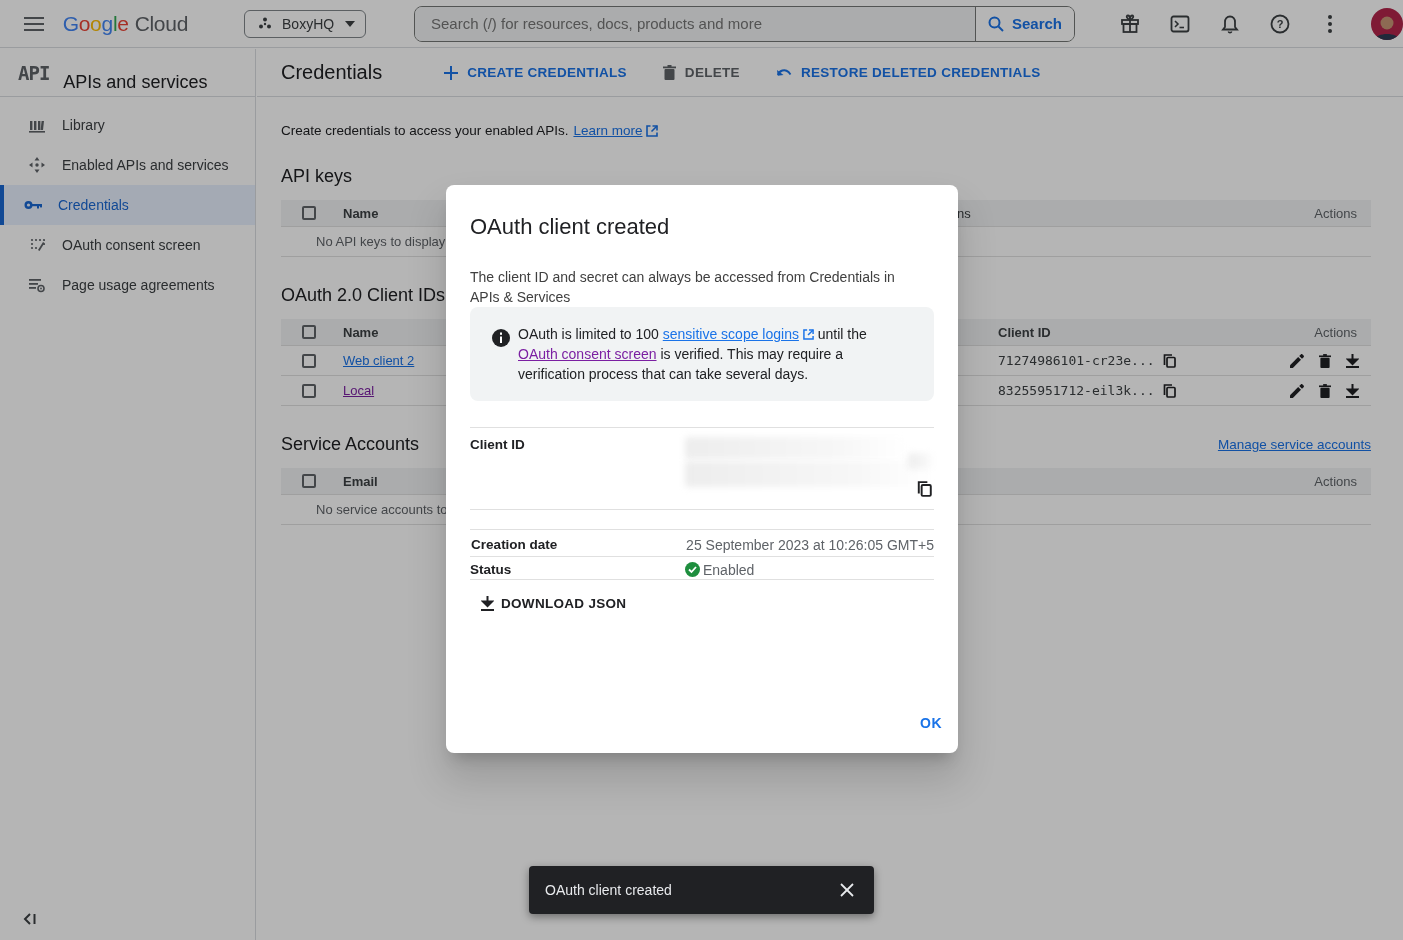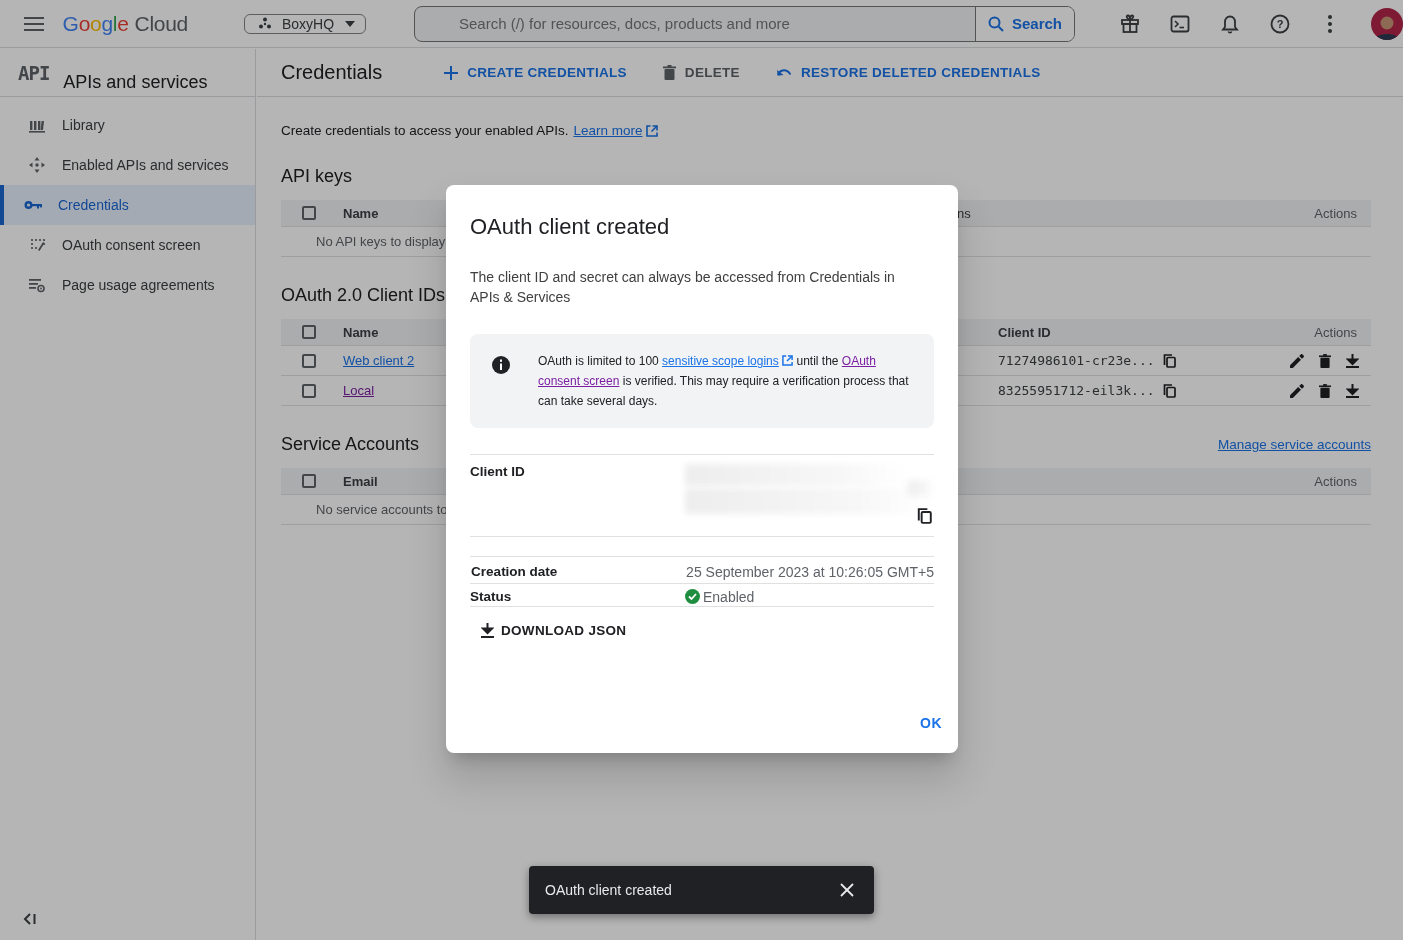--- a/index.html
+++ b/index.html
@@ -14,28 +14,28 @@
   
   .topbar {
     position:absolute; left:0; top:0; width:1403px; height:48px;
     background:#fff; border-bottom:1px solid #dadce0;
     display:flex; align-items:center; z-index:1;
   }
   .menu-btn { margin-left:22px; width:26px; height:26px; display:flex; align-items:center; justify-content:center; cursor:pointer; background:none; border:none; }
   .gc-logo { display:flex; align-items:center; margin-left:16px; font-size:21px; letter-spacing:-0.3px; }
   .gc-logo .cloud { color:#5f6368; margin-left:6px; }
   .proj-btn {
-    margin-left:56px; height:20px; min-width:122px; padding:0 12px;
+    margin-left:56px; height:28px; min-width:122px; padding:0 12px;
     border:1px solid #80868b; border-radius:6px; background:#fff;
     display:flex; align-items:center; gap:9px; font-size:14px; color:#3c4043; cursor:pointer;
   }
   .proj-btn .caret { margin-left:2px; }
   .search-combo {
     margin-left:48px; width:697px; height:36px; display:flex;
-    border:1px solid #747775; border-radius:8px; overflow:hidden; background:#f1f3f4;padding-left:28px;
+    border:1px solid #747775; border-radius:8px; overflow:hidden; background:#f1f3f4;
   }
   .search-combo input {
     flex:1; border:none; outline:none; background:#f1f3f4; padding:0 16px;
     font-size:15px; color:#5f6368; font-family:"Liberation Sans", sans-serif;
   }
   .search-combo .search-btn {
     width:99px; background:#fff; border:none; border-left:1px solid #747775;
     display:flex; align-items:center; justify-content:center; gap:8px;
     color:#1a73e8; font-size:15px; font-weight:700; cursor:pointer; font-family:"Liberation Sans", sans-serif;
   }
@@ -96,22 +96,22 @@
   
   .scrim { position:absolute; inset:0; background:rgba(0,0,0,0.29); z-index:50; }
   .modal {
     position:absolute; left:446px; top:185px; width:512px; height:568px; z-index:60;
     background:#fff; border-radius:8px; padding:24px;
     box-shadow:0 11px 15px -7px rgba(0,0,0,.2), 0 24px 38px 3px rgba(0,0,0,.14);
   }
   .m-title { font-size:22px; color:#202124; margin-top:5px; }
   .m-desc { font-size:14px; line-height:20px; color:#404040; margin-top:27px; width:452px; }
   .m-notice {
-    margin-top:27px; background:#f1f3f4; border-radius:8px; padding:17px 20px 17px 22px;
-    display:flex; gap:28px; font-size:12px; line-height:20px; color:#202124;
+    background:#f1f3f4; border-radius:8px; padding:17px 20px 17px 22px;
+    display:flex; gap:8px; font-size:14px; line-height:20px; color:#202124;
   }
   .m-notice .txt { width:376px; }
   .f-row { display:flex; border-top:1px solid #e0e0e0; padding:9px 0 6px 0; }
   .f-label { width:215px; font-size:13.5px; font-weight:700; color:#202124; flex:none; }
   .f-val { flex:1; position:relative; }
   .blob { position:absolute; background:linear-gradient(90deg,#ededed,#f7f7f7 70%,#fff); filter:blur(3px); border-radius:3px; }
   .copy-corner { position:absolute; right:2px; }
   .gap-row { height:20px; border-top:1px solid #e0e0e0; }
   .val-txt { font-size:14px; color:#5f6368; }
   .status-val { display:flex; align-items:center; gap:3px; font-size:14px; color:#5f6368; }

